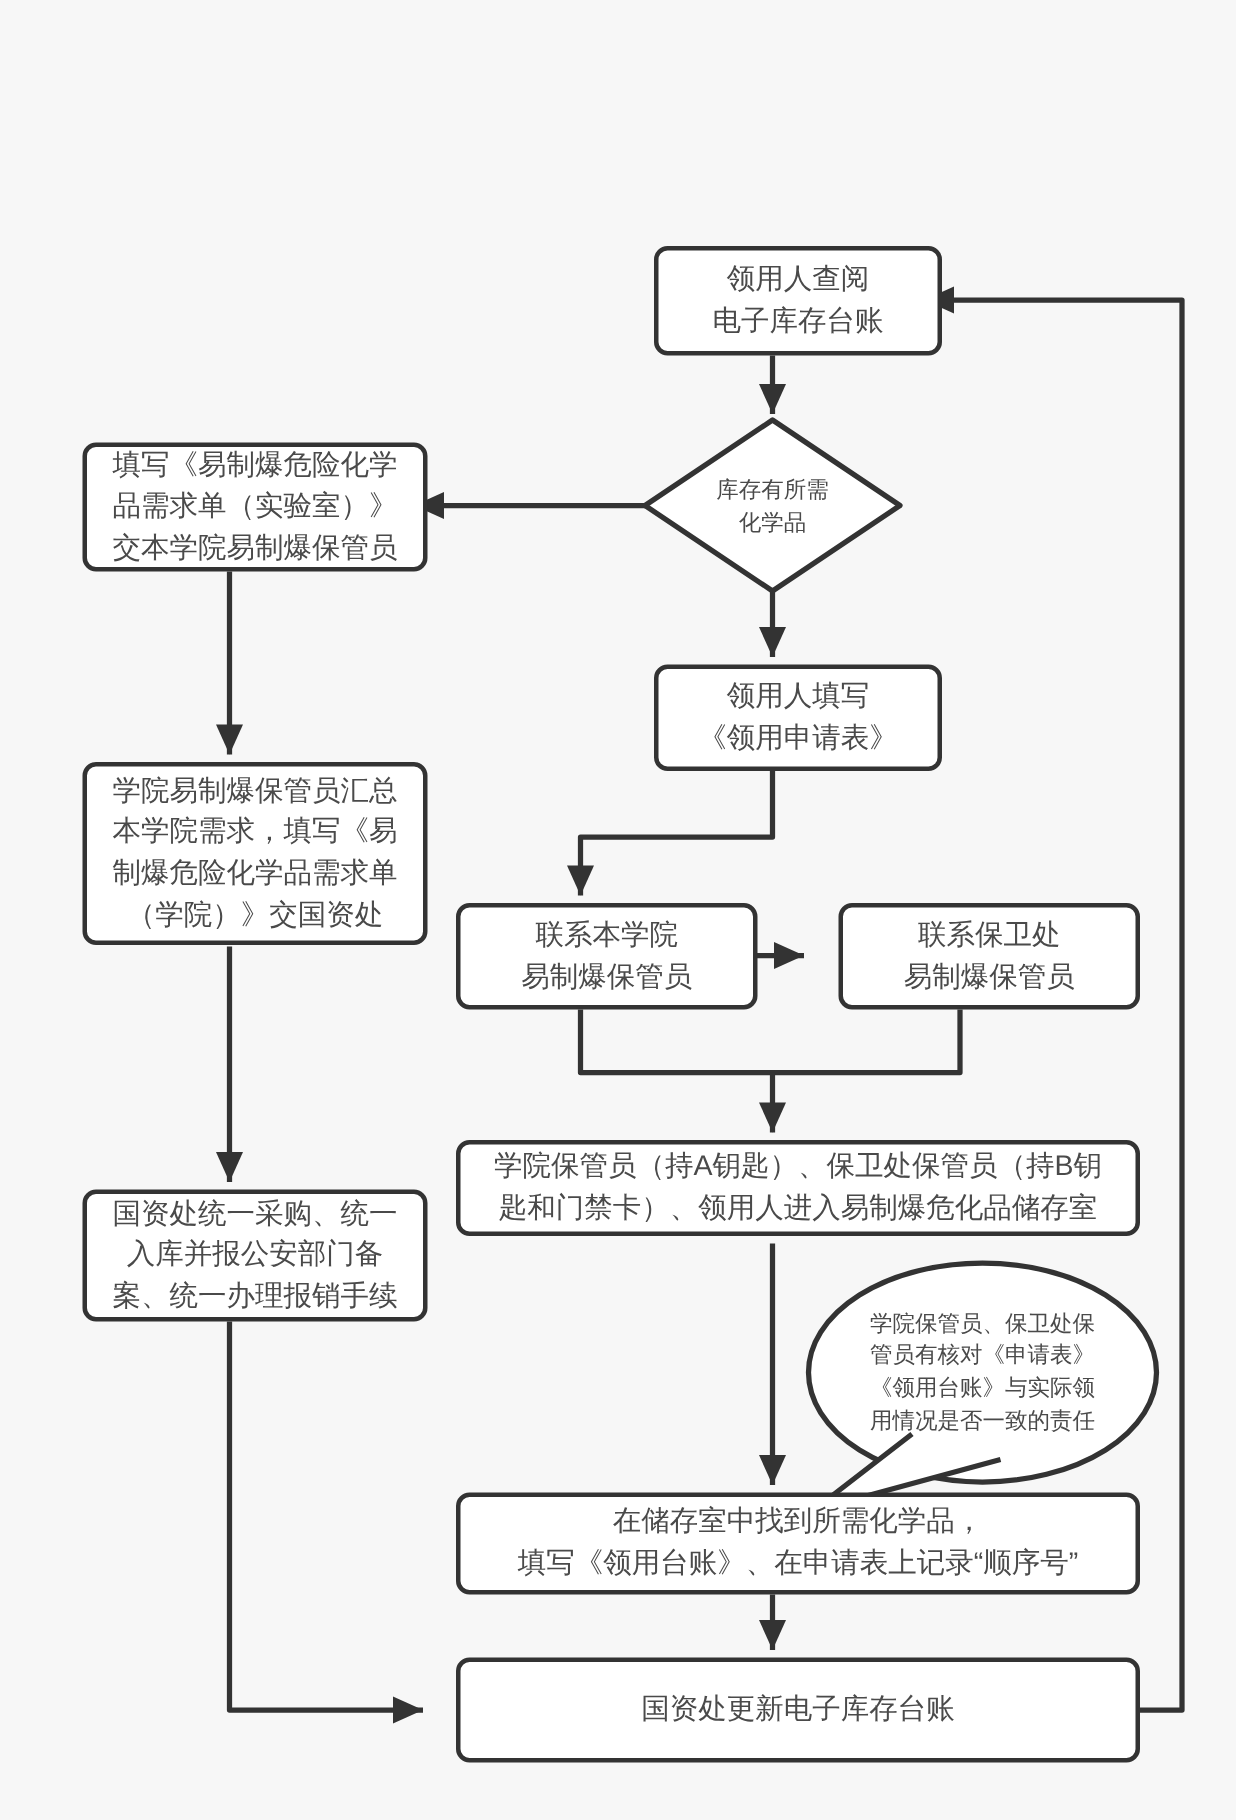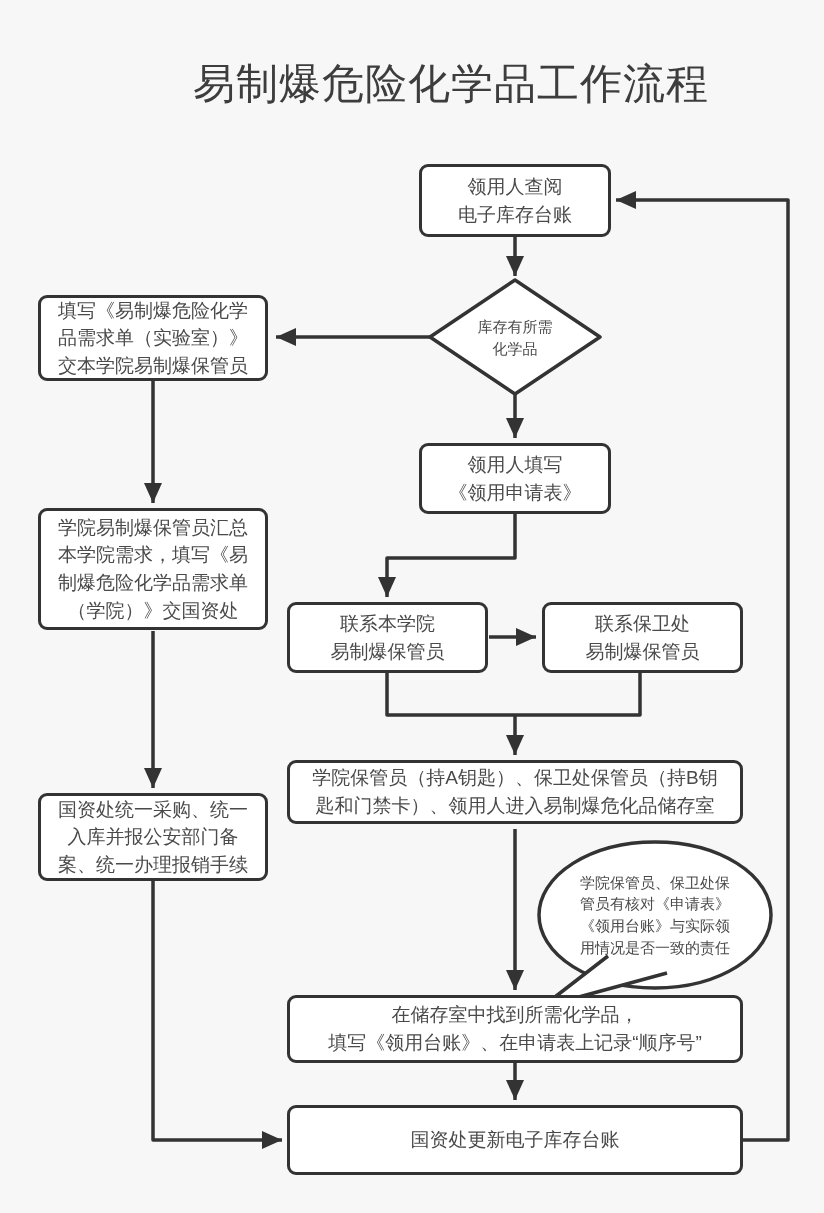--- a/index.html
+++ b/index.html
@@ -37,20 +37,21 @@
     border: 3.5px solid #333333;
     border-radius: 9px;
     display: flex;
     align-items: center;
     justify-content: center;
     text-align: center;
     font-size: 19px;
     line-height: 1.45;
     color: #4a4a4a;
     white-space: pre-line;
+    margin-left: 17px;
   }
   .label-overlay {
     position: absolute;
     display: flex;
     align-items: center;
     justify-content: center;
     text-align: center;
     font-size: 15px;
     line-height: 1.45;
     color: #4a4a4a;
@@ -94,21 +95,20 @@
 
       <path d="M742,1140 L788,1140 L788,200 L616,200" marker-end="url(#arr)"></path>
 
       <polygon points="515,280 600,337 515,394 430,337" fill="#ffffff"></polygon>
 
       <ellipse cx="655" cy="915" rx="116" ry="73" fill="#ffffff"></ellipse>
       <path d="M608,956 L542,1007 L667,973" fill="#ffffff"></path>
     </g>
   </svg>
 
-  <div class="title">易制爆危险化学品工作流程</div>
 
   <div class="node" style="left:419px; top:164px; width:192px; height:73px;">领用人查阅
 电子库存台账</div>
 
   <div class="label-overlay" style="left:430px; top:308px; width:170px; height:60px;">库存有所需
 化学品</div>
 
   <div class="node" style="left:38px; top:295px; width:230px; height:86px;">填写《易制爆危险化学
 品需求单（实验室）》
 交本学院易制爆保管员</div>

